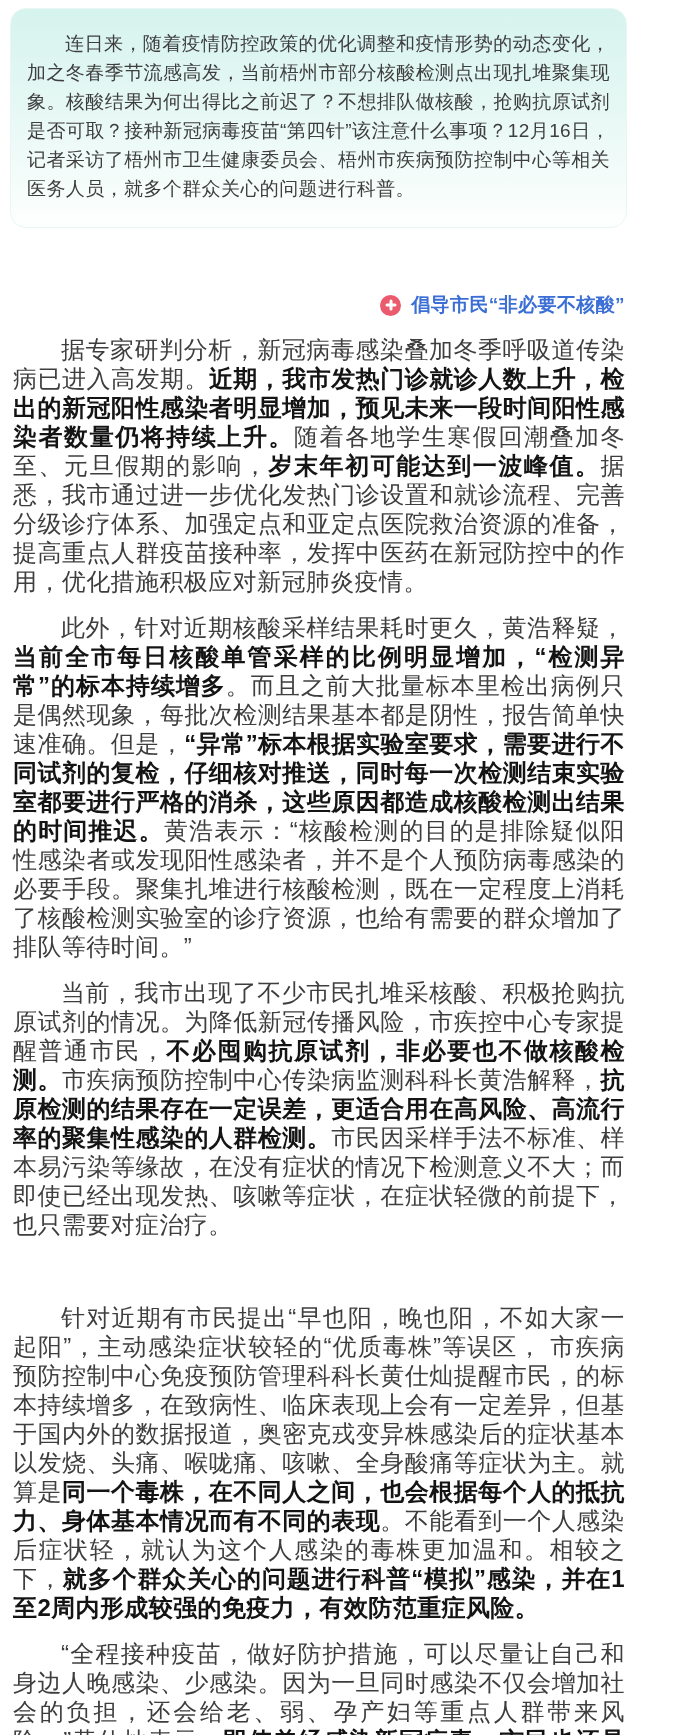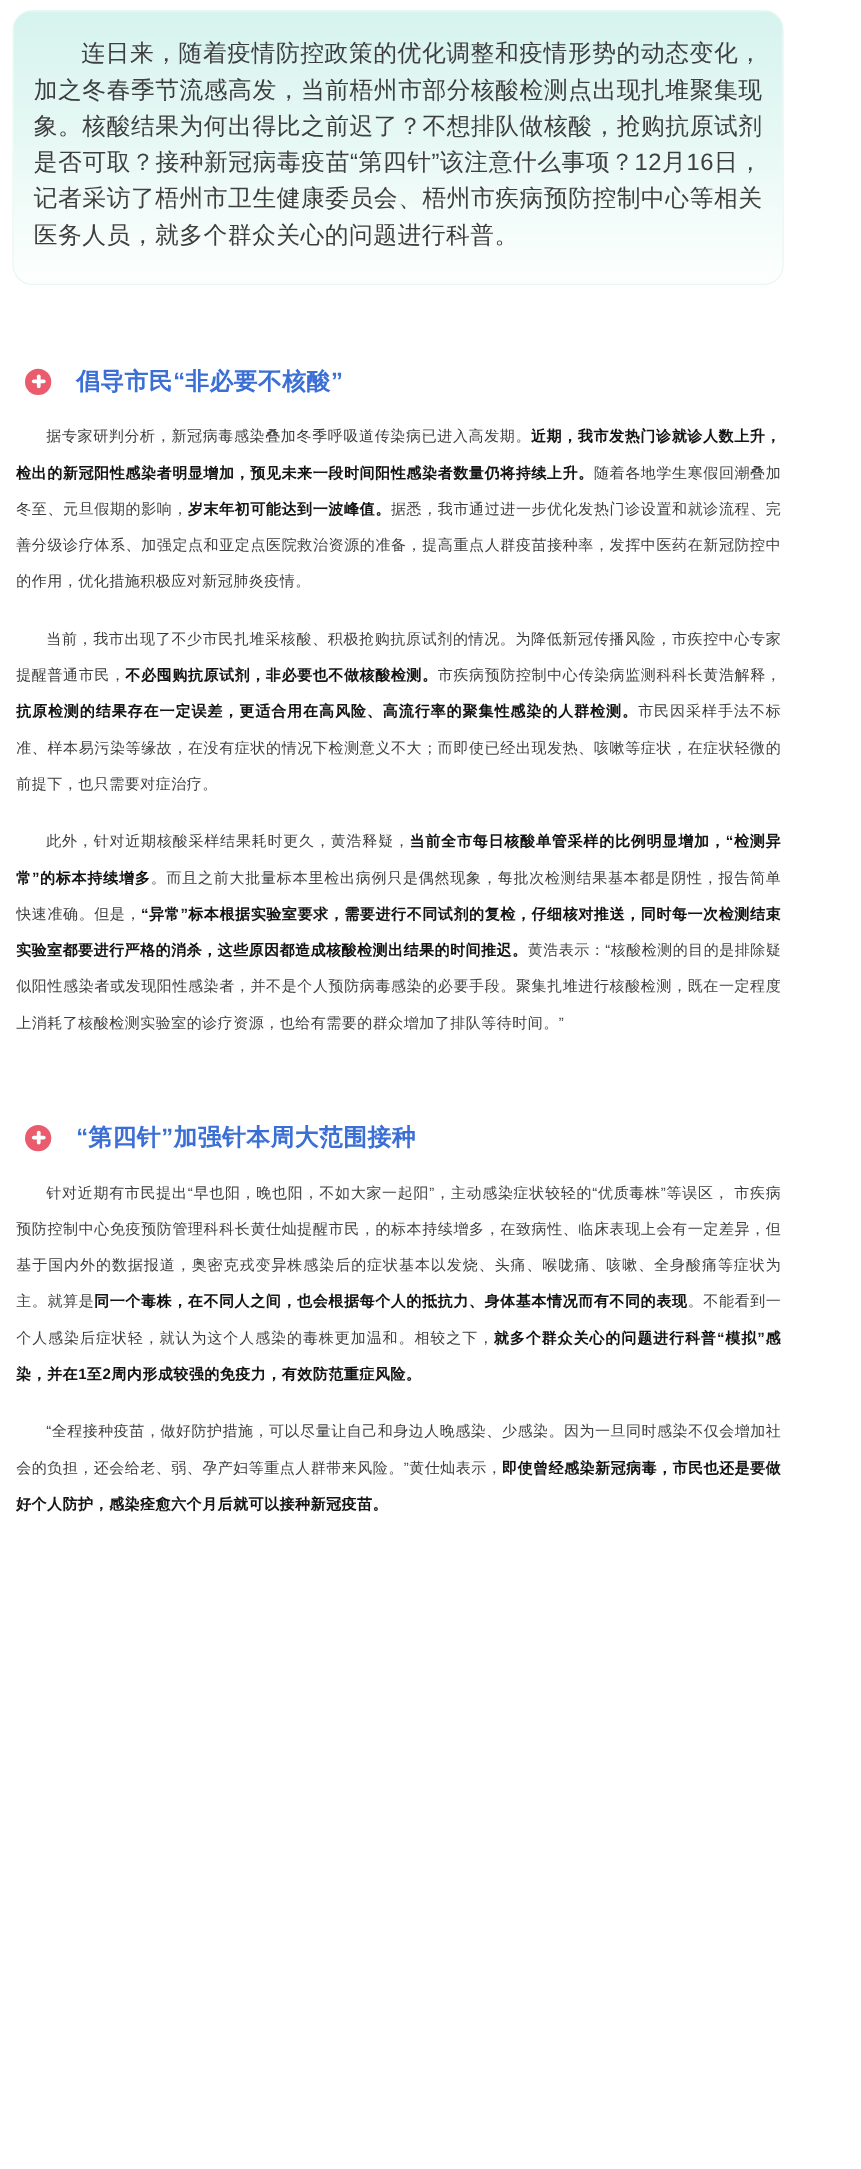--- a/index.html
+++ b/index.html
@@ -35,21 +35,22 @@
     text-align: justify;
   }
   
   .section {
     margin-top: 64px;
   }
   .sec-head {
     display: flex;
     align-items: center;
     margin: 0 13px 0 20px;
-    gap: 20px;
+    gap: 10px;
+    justify-content: flex-end;
   }
   .plus-icon {
     position: relative;
     width: 21px;
     height: 21px;
     border-radius: 50%;
     background: #ea5b6d;
     flex: 0 0 auto;
   }
   .plus-icon::before,
@@ -72,21 +73,21 @@
     transform: translate(-50%, -50%);
   }
   .sec-title {
     font-size: 19px;
     font-weight: 700;
     color: #3b6fd5;
     letter-spacing: 0.4px;
   }
   .para {
     margin: 17px 13px 0 13px;
-    font-size: 12px;
+    font-size: 24px;
     line-height: 29px;
     letter-spacing: 0.4px;
     color: #3e3e3e;
     text-indent: 2em;
     text-align: justify;
   }
   .para strong {
     font-weight: 700;
     color: #141414;
   }
@@ -99,26 +100,22 @@
   <div class="intro-card">
     <p class="intro-text">连日来，随着疫情防控政策的优化调整和疫情形势的动态变化，加之冬春季节流感高发，当前梧州市部分核酸检测点出现扎堆聚集现象。核酸结果为何出得比之前迟了？不想排队做核酸，抢购抗原试剂是否可取？接种新冠病毒疫苗“第四针”该注意什么事项？12月16日，记者采访了梧州市卫生健康委员会、梧州市疾病预防控制中心等相关医务人员，就多个群众关心的问题进行科普。</p>
   </div>
 
   <section class="section">
     <h2 class="sec-head">
       <span class="plus-icon"></span>
       <span class="sec-title">倡导市民“非必要不核酸”</span>
     </h2>
     <p class="para"><span>据专家研判分析，新冠病毒感染叠加冬季呼吸道传染病已进入高发期。</span><strong>近期，我市发热门诊就诊人数上升，检出的新冠阳性感染者明显增加，预见未来一段时间阳性感染者数量仍将持续上升。</strong><span>随着各地学生寒假回潮叠加冬至、元旦假期的影响，</span><strong>岁末年初可能达到一波峰值。</strong><span>据悉，我市通过进一步优化发热门诊设置和就诊流程、完善分级诊疗体系、加强定点和亚定点医院救治资源的准备，提高重点人群疫苗接种率，发挥中医药在新冠防控中的作用，优化措施积极应对新冠肺炎疫情。</span></p>
+    <p class="para"><span>此外，针对近期核酸采样结果耗时更久，黄浩释疑，</span><strong>当前全市每日核酸单管采样的比例明显增加，“检测异常”的标本持续增多</strong><span>。而且之前大批量标本里检出病例只是偶然现象，每批次检测结果基本都是阴性，报告简单快速准确。但是，</span><strong>“异常”标本根据实验室要求，需要进行不同试剂的复检，仔细核对推送，同时每一次检测结束实验室都要进行严格的消杀，这些原因都造成核酸检测出结果的时间推迟。</strong><span>黄浩表示：“核酸检测的目的是排除疑似阳性感染者或发现阳性感染者，并不是个人预防病毒感染的必要手段。聚集扎堆进行核酸检测，既在一定程度上消耗了核酸检测实验室的诊疗资源，也给有需要的群众增加了排队等待时间。”</span></p>
     <p class="para"><span>当前，我市出现了不少市民扎堆采核酸、积极抢购抗原试剂的情况。为降低新冠传播风险，市疾控中心专家提醒普通市民，</span><strong>不必囤购抗原试剂，非必要也不做核酸检测。</strong><span>市疾病预防控制中心传染病监测科科长黄浩解释，</span><strong>抗原检测的结果存在一定误差，更适合用在高风险、高流行率的聚集性感染的人群检测。</strong><span>市民因采样手法不标准、样本易污染等缘故，在没有症状的情况下检测意义不大；而即使已经出现发热、咳嗽等症状，在症状轻微的前提下，也只需要对症治疗。</span></p>
-    <p class="para"><span>此外，针对近期核酸采样结果耗时更久，黄浩释疑，</span><strong>当前全市每日核酸单管采样的比例明显增加，“检测异常”的标本持续增多</strong><span>。而且之前大批量标本里检出病例只是偶然现象，每批次检测结果基本都是阴性，报告简单快速准确。但是，</span><strong>“异常”标本根据实验室要求，需要进行不同试剂的复检，仔细核对推送，同时每一次检测结束实验室都要进行严格的消杀，这些原因都造成核酸检测出结果的时间推迟。</strong><span>黄浩表示：“核酸检测的目的是排除疑似阳性感染者或发现阳性感染者，并不是个人预防病毒感染的必要手段。聚集扎堆进行核酸检测，既在一定程度上消耗了核酸检测实验室的诊疗资源，也给有需要的群众增加了排队等待时间。”</span></p>
   </section>
 
   <section class="section">
-    <h2 class="sec-head">
-      <span class="plus-icon"></span>
-      <span class="sec-title">“第四针”加强针本周大范围接种</span>
-    </h2>
     <p class="para"><span>针对近期有市民提出“早也阳，晚也阳，不如大家一起阳”，主动感染症状较轻的“优质毒株”等误区， 市疾病预防控制中心免疫预防管理科科长黄仕灿提醒市民，的标本持续增多，在致病性、临床表现上会有一定差异，但基于国内外的数据报道，奥密克戎变异株感染后的症状基本以发烧、头痛、喉咙痛、咳嗽、全身酸痛等症状为主。就算是</span><strong>同一个毒株，在不同人之间，也会根据每个人的抵抗力、身体基本情况而有不同的表现</strong><span>。不能看到一个人感染后症状轻，就认为这个人感染的毒株更加温和。相较之下，</span><strong>就多个群众关心的问题进行科普“模拟”感染，并在1至2周内形成较强的免疫力，有效防范重症风险。</strong></p>
     <p class="para"><span>“全程接种疫苗，做好防护措施，可以尽量让自己和身边人晚感染、少感染。因为一旦同时感染不仅会增加社会的负担，还会给老、弱、孕产妇等重点人群带来风险。”黄仕灿表示，</span><strong>即使曾经感染新冠病毒，市民也还是要做好个人防护，感染痊愈六个月后就可以接种新冠疫苗。</strong></p>
   </section>
 
 </div>
 
 </body></html>

